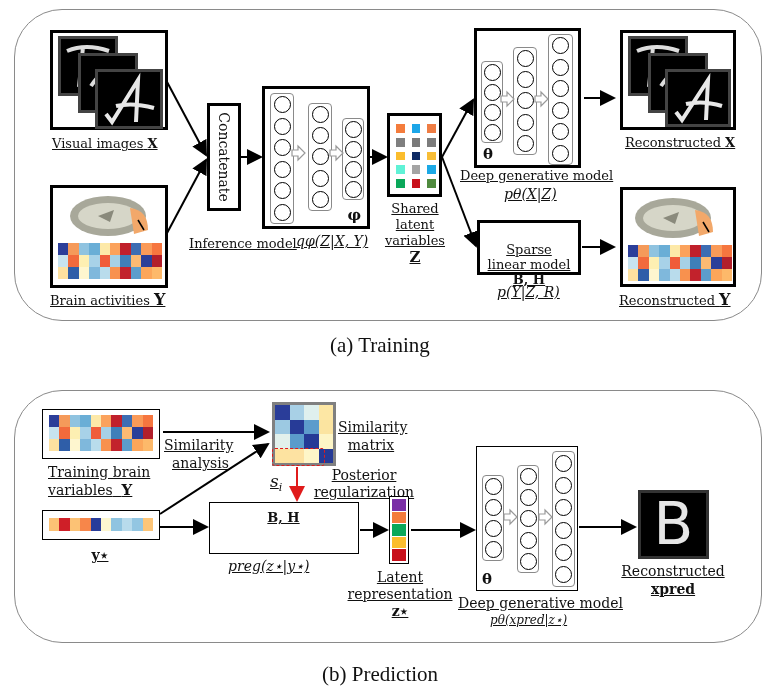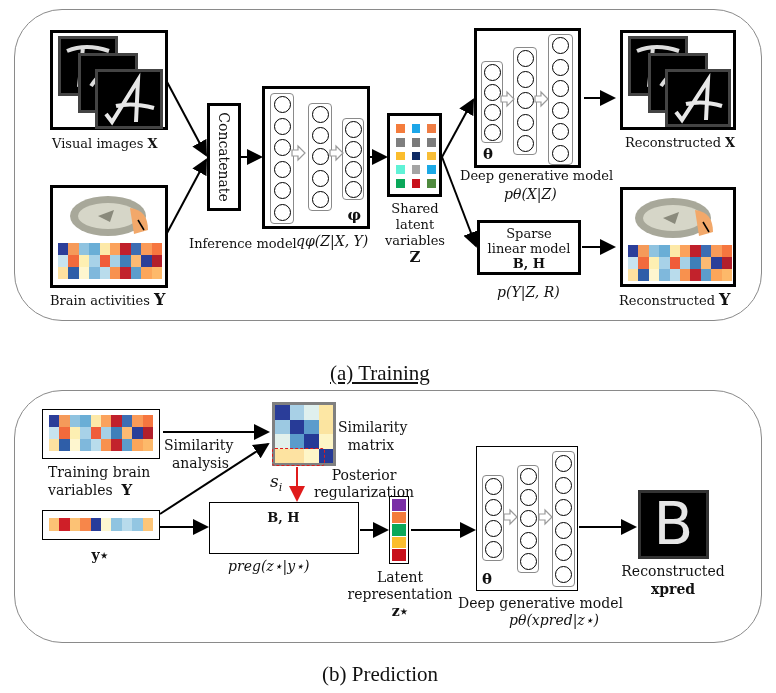--- a/index.html
+++ b/index.html
@@ -1,20 +1,20 @@
 <!DOCTYPE html>
 <html><head>
 <meta charset="utf-8">
 <style>
   html,body{margin:0;padding:0;background:#fff;}
   body{width:776px;height:693px;position:relative;overflow:hidden;font-family:"DejaVu Serif",serif;color:#111;}
   .panel{position:absolute;border:1.5px solid #8a8a8a;border-radius:48px;box-sizing:border-box;}
   .box{position:absolute;border:3px solid #000;box-sizing:border-box;background:#fff;}
   .thin{position:absolute;border:1.5px solid #000;box-sizing:border-box;background:#fff;}
-  .lbl{position:absolute;font-size:13px;line-height:15px;white-space:nowrap;}
+  .lbl{position:absolute;font-size:13px;line-height:15px;white-space:nowrap;text-decoration:underline;}
   .ctr{text-align:center;}
   .math{font-family:"DejaVu Serif",serif;font-style:italic;}
   .bold{font-weight:bold;font-style:normal;}
   .cap{position:absolute;font-family:"Liberation Serif",serif;font-size:21px;white-space:nowrap;}
   .digit{position:absolute;background:#000;border:3px solid #444;box-sizing:border-box;}
   .grid{position:absolute;display:grid;}
   .cell{width:100%;height:100%;}
   .col{position:absolute;border:1.5px solid #8a8a8a;border-radius:4px;box-sizing:border-box;display:flex;flex-direction:column;justify-content:space-around;align-items:center;}
   .node{width:17px;height:17px;border:1.5px solid #000;border-radius:50%;box-sizing:border-box;background:#fff;}
   svg.overlay{position:absolute;left:0;top:0;}
@@ -158,21 +158,21 @@
       <div class="node"></div>
       <div class="node"></div>
       <div class="node"></div>
     </div>
   <div class="math bold" style="position:absolute;left:6px;bottom:2px;font-size:15px;">θ</div>
 </div>
 <div class="lbl" style="left:460px;top:168px;">Deep generative model</div>
 <div class="lbl math" style="left:504px;top:187px;font-size:14px;">pθ(X|Z)</div>
 
 <div class="box" style="left:477px;top:220px;width:104px;height:55px;">
-  <div class="lbl ctr" style="left:0;top:3px;width:98px;">
+  <div class="lbl ctr" style="left:0;top:19px;width:98px;">
     <div>Sparse</div>
     <div>linear model</div>
     <div class="bold">B, H</div>
   </div>
 </div>
 <div class="lbl math" style="left:497px;top:285px;font-size:14px;">p(Y|Z, R)</div>
 
 <div class="box" style="left:620px;top:30px;width:116px;height:100px;">
   <div class="digit" style="left:5px;top:3px;width:60px;height:60px;"><svg width="54" height="54">
         <path d="M6 12 Q25 4 48 12 M22 8 L18 48" stroke="#ddd" stroke-width="4" fill="none"></path>
@@ -222,21 +222,21 @@
       <div class="cell" style="background: rgb(185, 220, 236);"></div>
       <div class="cell" style="background: rgb(248, 145, 78);"></div>
       <div class="cell" style="background: rgb(194, 34, 44);"></div>
       <div class="cell" style="background: rgb(92, 157, 204);"></div>
       <div class="cell" style="background: rgb(252, 166, 90);"></div>
       <div class="cell" style="background: rgb(253, 185, 106);"></div>
     </div>
 </div>
 <div class="lbl" style="left:619px;top:292px;"><span>Reconstructed</span> <b class="bold" style="font-size:16px">Y</b></div>
 
-<div class="cap" style="left:330px;top:361px;text-decoration:underline;">(a)  Training</div>
+<div class="cap" style="left:330px;top:333px;">(a)  Training</div>
 
 <div class="panel" style="left:14px;top:390px;width:748px;height:253px;"></div>
 
 <div class="thin" style="left:42px;top:409px;width:118px;height:50px;">
   <div class="grid" id="brain-grid-c" style="left:6px;top:5px;width:104px;height:36px;grid-template-columns:repeat(10,1fr);grid-template-rows:repeat(3,1fr);">
       <div class="cell" style="background: rgb(44, 62, 153);"></div>
       <div class="cell" style="background: rgb(245, 154, 90);"></div>
       <div class="cell" style="background: rgb(143, 195, 224);"></div>
       <div class="cell" style="background: rgb(106, 174, 214);"></div>
       <div class="cell" style="background: rgb(253, 233, 168);"></div>
@@ -366,21 +366,21 @@
       <div class="node"></div>
       <div class="node"></div>
       <div class="node"></div>
       <div class="node"></div>
       <div class="node"></div>
       <div class="node"></div>
     </div>
   <div class="math bold" style="position:absolute;left:5px;bottom:2px;font-size:15px;">θ</div>
 </div>
 <div class="lbl" style="left:458px;top:596px;font-size:14px;">Deep generative model</div>
-<div class="lbl math" style="left:509px;top:613px;font-size:14px;">pθ(xpred|z⋆)</div>
+<div class="lbl math" style="left:490px;top:613px;font-size:12px;">pθ(xpred|z⋆)</div>
 
 <div style="position:absolute;left:638px;top:490px;width:71px;height:69px;background:#000;border:3px solid #333;box-sizing:border-box;">
   <div style="position:absolute;left:0;top:-2px;width:65px;text-align:center;color:#e6e6e6;font-family:'DejaVu Sans',sans-serif;font-size:58px;line-height:66px;">B</div>
 </div>
 <div class="lbl ctr" style="left:618px;top:562px;font-size:14px;line-height:18px;width:110px;">
   <div>Reconstructed</div>
   <div class="bold">xpred</div>
 </div>
 
 <div class="cap" style="left:322px;top:662px;">(b)  Prediction</div>

